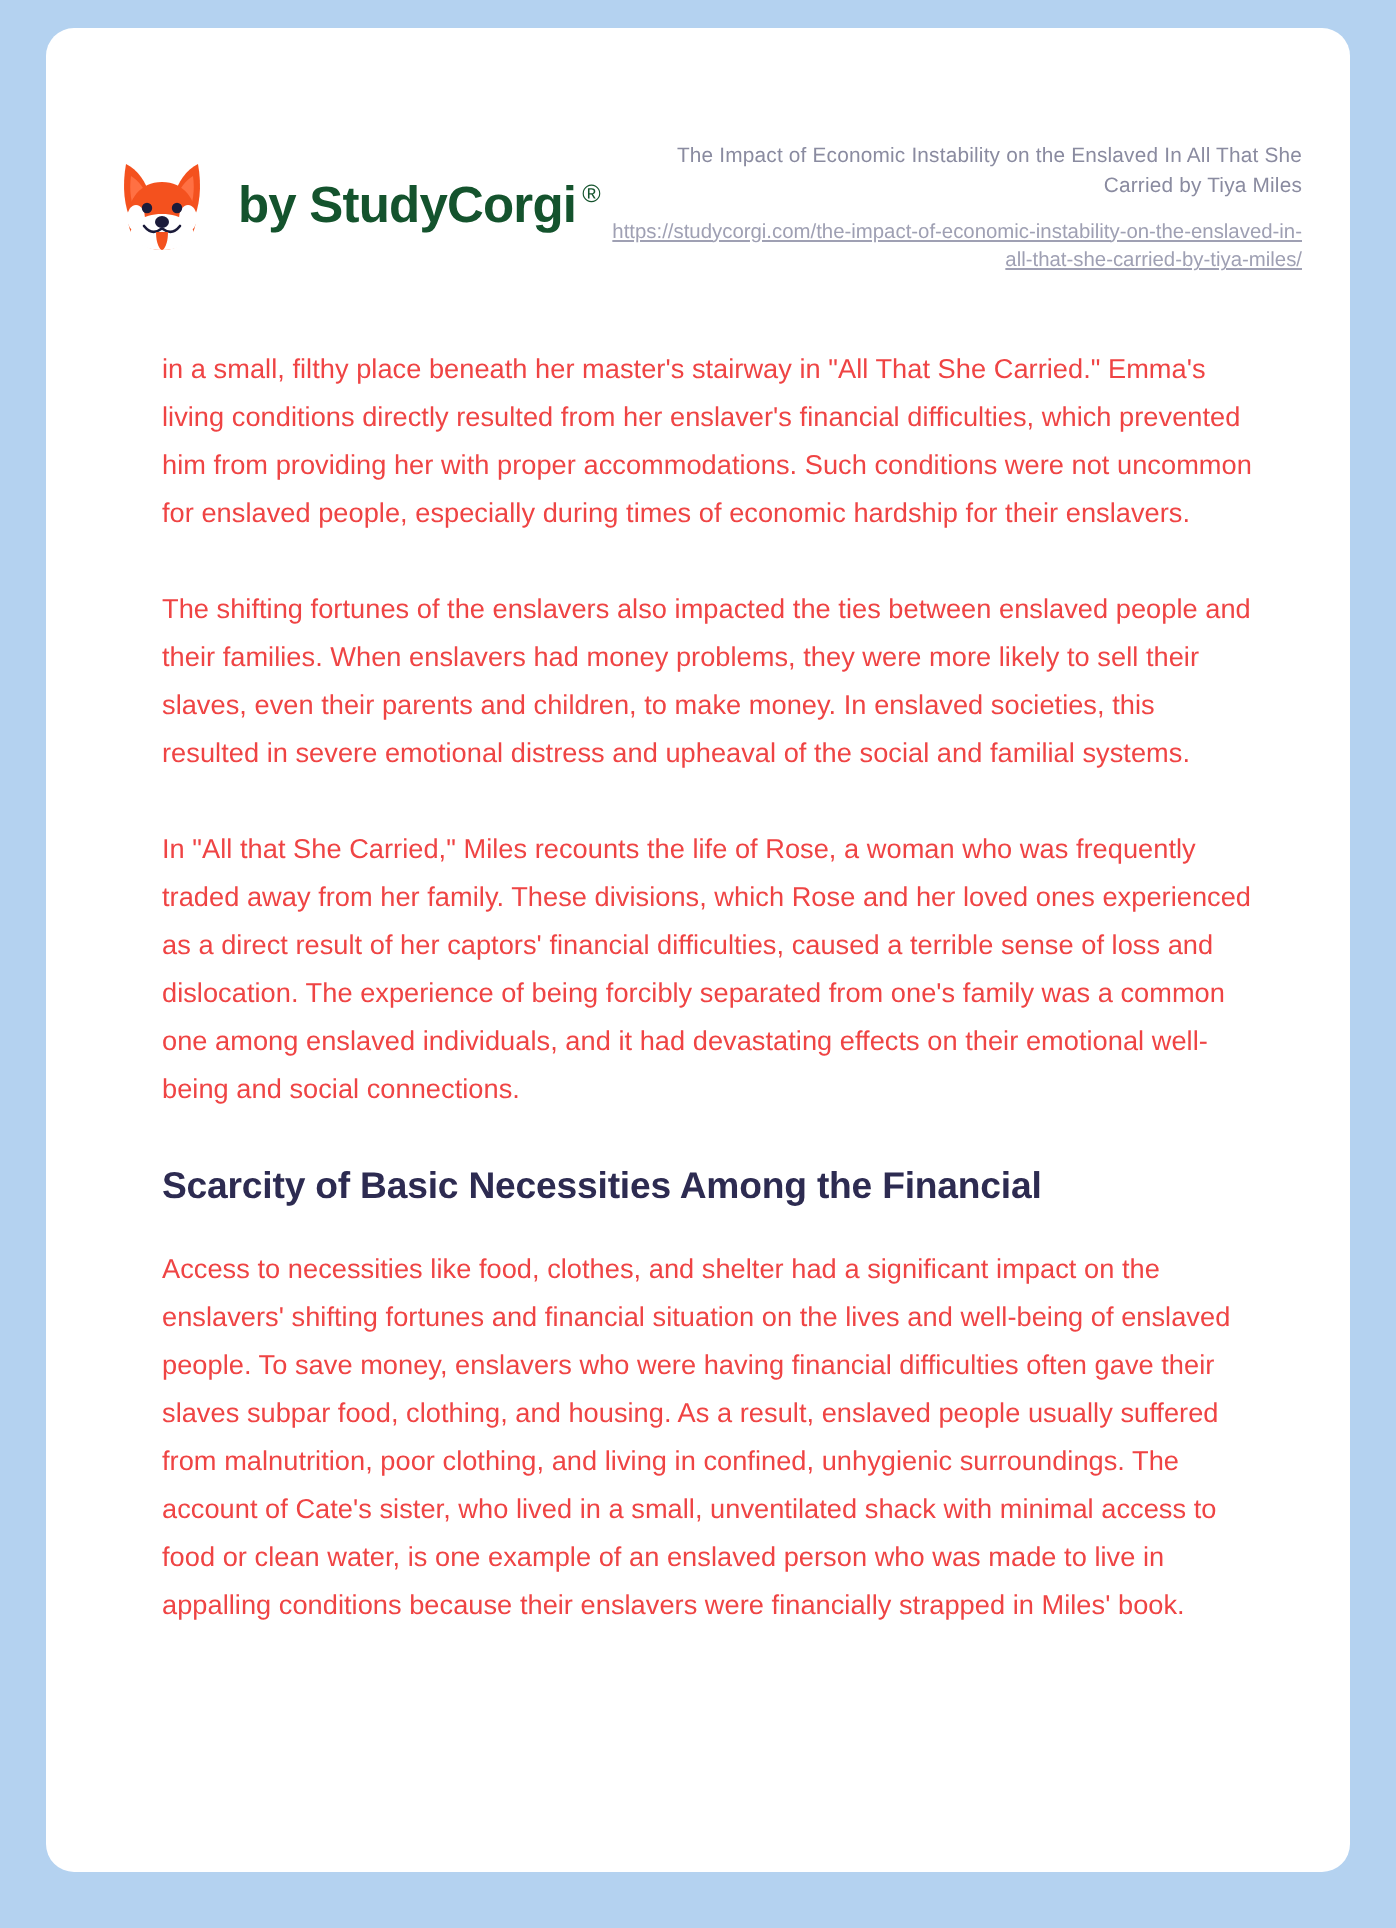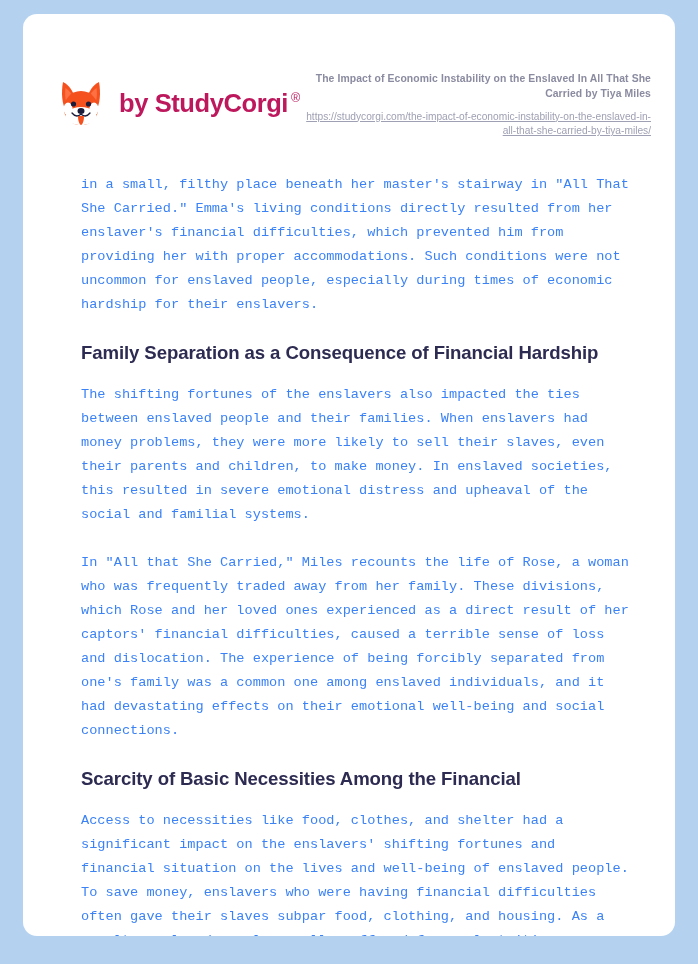--- a/index.html
+++ b/index.html
@@ -46,42 +46,42 @@
   .brand-mark {
     width: 50px;
     height: 50px;
     flex: 0 0 auto;
     display: block;
   }
 
   .brand-text {
     font-size: 25.5px;
     font-weight: bold;
-    color: #be185d;
+    color: #14532d;
     letter-spacing: -0.4px;
     white-space: nowrap;
     position: relative;
   }
   .brand-text .reg {
     font-size: 12.5px;
     vertical-align: super;
     font-weight: normal;
     margin-left: 3px;
     letter-spacing: 0;
   }
 
   .doc-meta {
     text-align: right;
     flex: 0 0 auto;
     width: 345px;
     padding-top: 2px;
   }
   .doc-title {
     font-size: 10.4px;
-    font-weight: bold;
+    font-weight: normal;
     color: #8a8ba0;
     line-height: 1.42;
     letter-spacing: 0.1px;
   }
   .doc-url {
     font-size: 10.2px;
     color: #9fa0b3;
     line-height: 1.45;
     margin-top: 8px;
     word-break: break-word;
@@ -91,24 +91,23 @@
   
   .doc-body {
     padding: 0 46px 0 58px;
     box-sizing: border-box;
     margin-top: 34px;
   }
 
   .doc-body p {
     font-size: 13.6px;
     line-height: 24px;
-    color: #3b82f6;
+    color: #ef4444;
     margin: 0 0 24px 0;
     letter-spacing: 0.02px;
-    font-family: Liberation Mono, monospace;
   }
 
   .doc-body h2 {
     font-size: 18.6px;
     font-weight: bold;
     color: #2d2b51;
     line-height: 1.3;
     margin: 16px 0 18px 0;
     letter-spacing: -0.1px;
   }
@@ -151,20 +150,19 @@
 
     <div class="doc-meta">
       <div class="doc-title">The Impact of Economic Instability on the Enslaved In All That She Carried by Tiya Miles</div>
       <div class="doc-url">https://studycorgi.com/the-impact-of-economic-instability-on-the-enslaved-in-all-that-she-carried-by-tiya-miles/</div>
     </div>
 
   </div>
 
   <div class="doc-body">
       <p>in a small, filthy place beneath her master's stairway in "All That She Carried." Emma's living conditions directly resulted from her enslaver's financial difficulties, which prevented him from providing her with proper accommodations. Such conditions were not uncommon for enslaved people, especially during times of economic hardship for their enslavers.</p>
-      <h2>Family Separation as a Consequence of Financial Hardship</h2>
       <p>The shifting fortunes of the enslavers also impacted the ties between enslaved people and their families. When enslavers had money problems, they were more likely to sell their slaves, even their parents and children, to make money. In enslaved societies, this resulted in severe emotional distress and upheaval of the social and familial systems.</p>
       <p>In "All that She Carried," Miles recounts the life of Rose, a woman who was frequently traded away from her family. These divisions, which Rose and her loved ones experienced as a direct result of her captors' financial difficulties, caused a terrible sense of loss and dislocation. The experience of being forcibly separated from one's family was a common one among enslaved individuals, and it had devastating effects on their emotional well-being and social connections.</p>
       <h2>Scarcity of Basic Necessities Among the Financial</h2>
       <p>Access to necessities like food, clothes, and shelter had a significant impact on the enslavers' shifting fortunes and financial situation on the lives and well-being of enslaved people. To save money, enslavers who were having financial difficulties often gave their slaves subpar food, clothing, and housing. As a result, enslaved people usually suffered from malnutrition, poor clothing, and living in confined, unhygienic surroundings. The account of Cate's sister, who lived in a small, unventilated shack with minimal access to food or clean water, is one example of an enslaved person who was made to live in appalling conditions because their enslavers were financially strapped in Miles' book.</p>
     </div>
 
 </div>
 
 </body></html>

